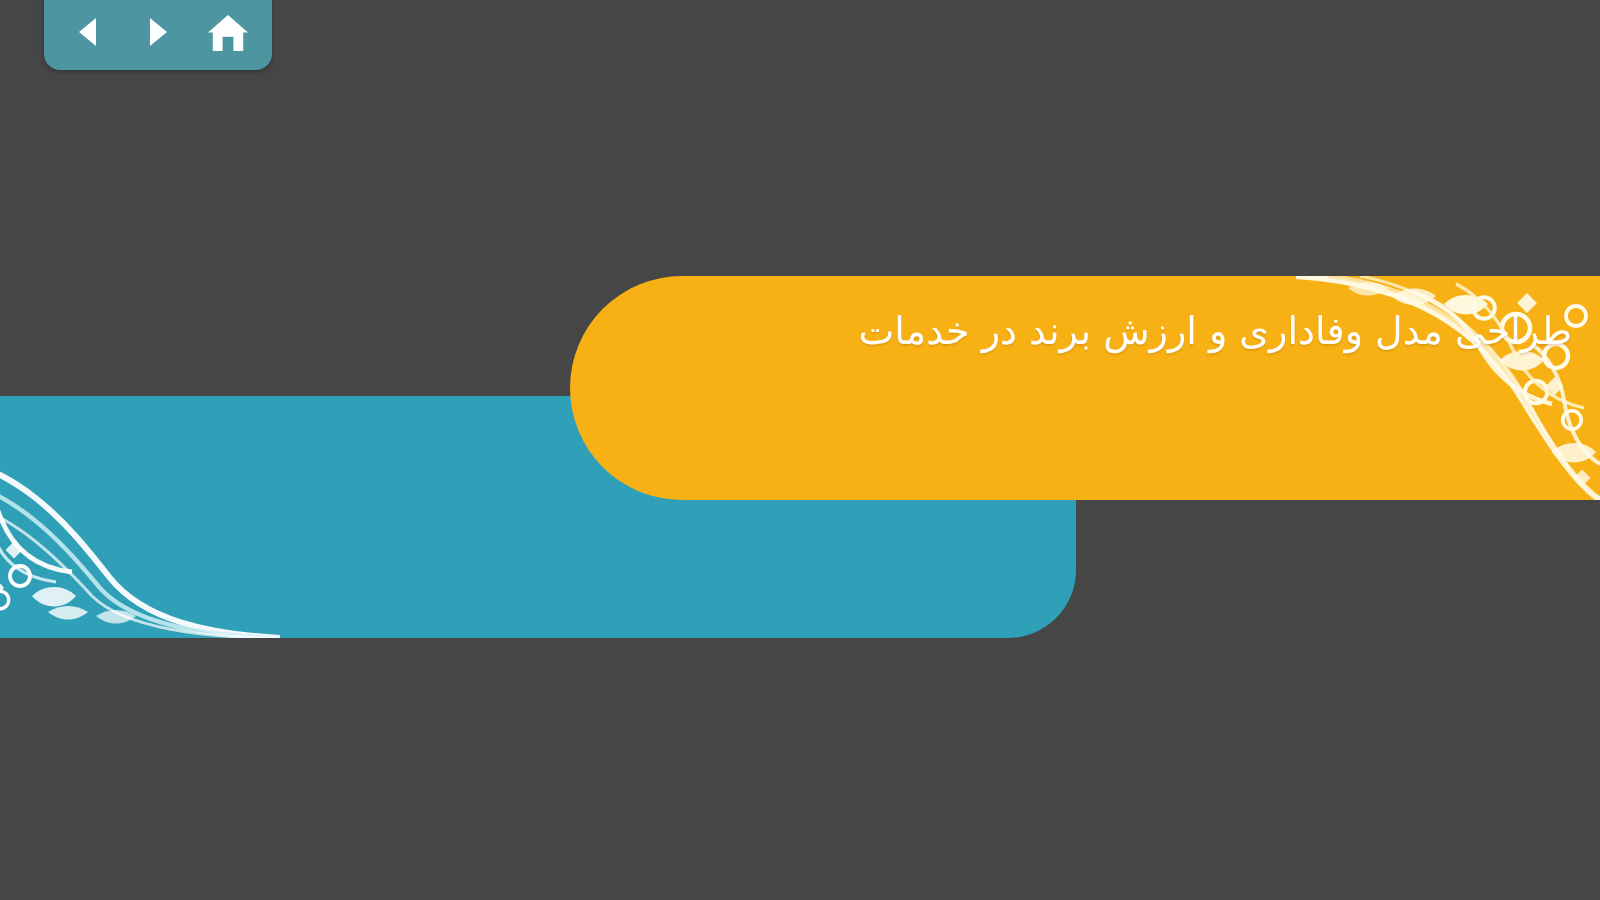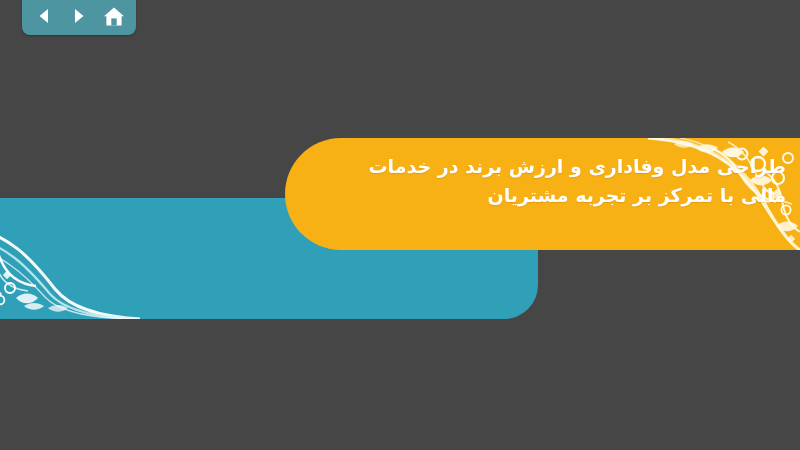--- a/index.html
+++ b/index.html
@@ -96,21 +96,21 @@
   
   #slide-title {
     position: absolute;
     right: 14px;
     top: 14px;
     width: 470px;
     text-align: right;
     color: #ffffff;
     font-size: 19px;
     line-height: 1.55;
-    font-weight: bold;
+    font-weight: normal;
     direction: rtl;
     text-shadow: 0 1px 1px rgba(120,70,0,0.18);
     z-index: 5;
   }
   #slide-title .tline { display: block; white-space: nowrap; }
 </style>
 </head>
 <body>
 
 <div id="slide-root">
@@ -201,18 +201,17 @@
 
       <path d="M40 0 C96 4 128 26 148 58 C164 84 176 102 190 112 L190 0 Z" fill="#f8b115"></path>
       <path d="M38 0 C98 4 130 28 150 60 C166 86 178 104 190 112" fill="none" stroke="#fffbe9" stroke-width="3" opacity="0.95"></path>
       <path d="M54 0 C106 6 136 32 154 64 C168 88 180 106 190 112" fill="none" stroke="#fde9b0" stroke-width="2.2" opacity="0.85"></path>
       <path d="M70 0 C114 8 142 38 158 70 C170 92 182 108 190 112" fill="none" stroke="#fffbe9" stroke-width="1.5" opacity="0.7"></path>
       <use href="#orangeScroll"></use>
     </svg>
 
     <div id="slide-title">
       <span class="tline">طراحی مدل وفاداری و ارزش برند در خدمات</span>
-      <span class="tline">مالی با تمرکز بر تجربه مشتریان</span>
     </div>
 
   </div>
 
 </div>
 
 </body></html>

